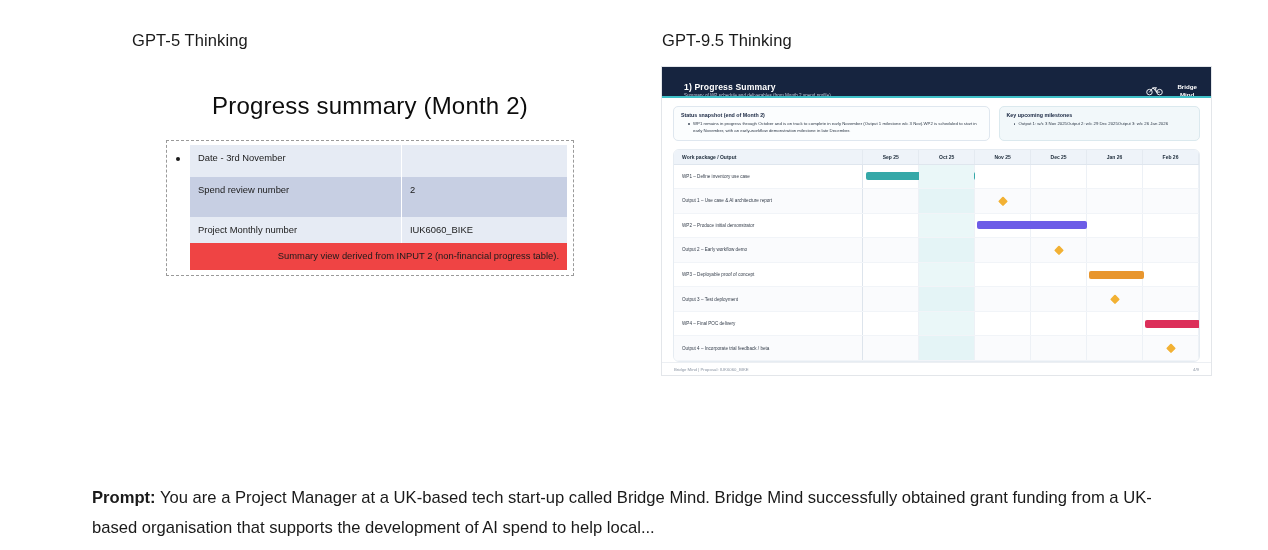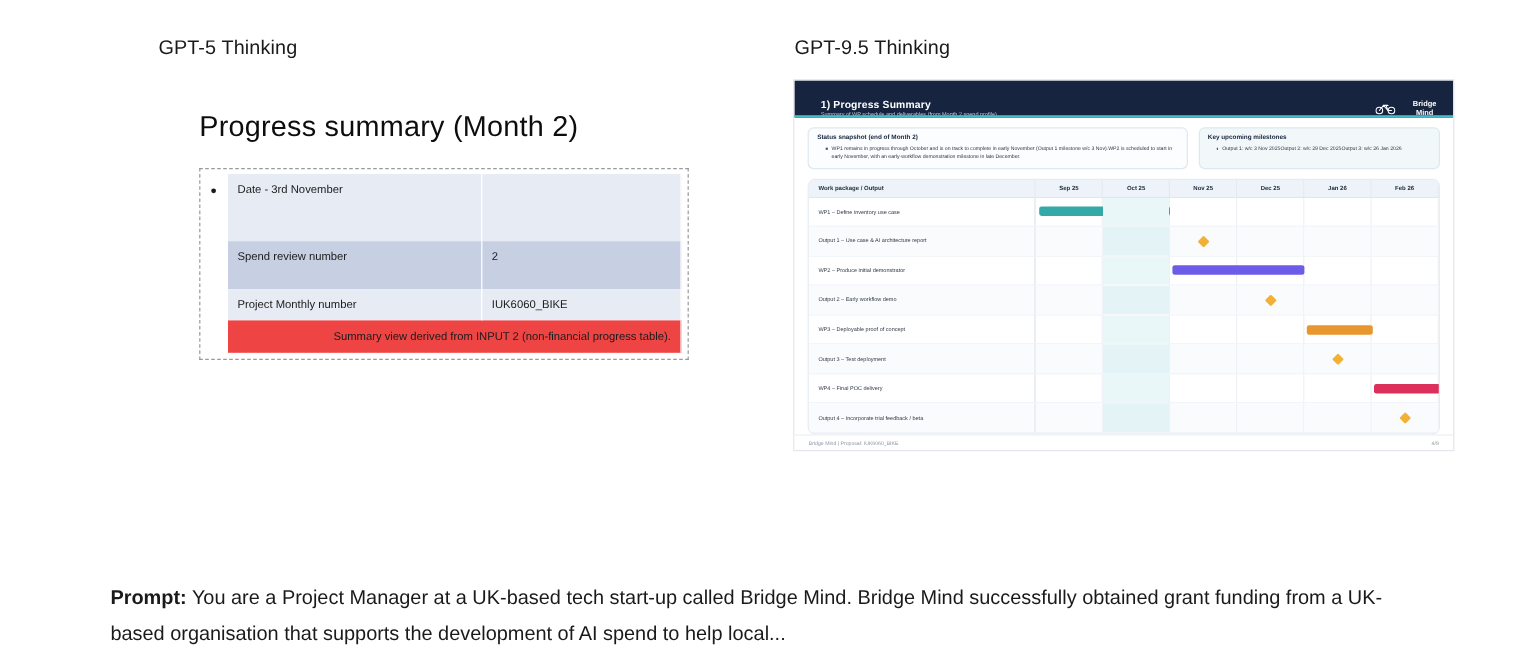--- a/index.html
+++ b/index.html
@@ -19,21 +19,21 @@
     font-weight: 400;
     color: #1a1a1a;
     letter-spacing: .1px;
   }
   #cap-left  { left: 92px;  top: 31px; margin-left: 40px; }
   #cap-right { left: 662px; top: 31px; }
 
   
   #left-panel { position: absolute; left: 166px; top: 92px; width: 408px; }
   .slide-title {
-    text-align: left;
+    text-align: center;
     font-size: 24px;
     font-weight: 400;
     color: #0d0d0d;
     margin-bottom: 20px;
     letter-spacing: .2px;
   }
   .dashed-box {
     border: 1px dashed #9a9a9a;
     padding: 4px 5px 5px 5px;
     background: #fff;
@@ -61,21 +61,21 @@
     font-weight: bold;
     font-size: 9.4px;
     line-height: 1.45;
     height: 42px;
   }
   table.ltab tr.band-a td { background: #c7cfe3; }
   table.ltab tr.band-b td { background: #e6ebf4; }
   td.c1 { width: 56%; }
   td.c2 { width: 44%; }
   .row-h1 td { height: 46px; }
-  .row-h2 td { height: 56px; }
+  .row-h2 td { height: 32px; }
   .row-h3 td { height: 40px; }
   .note-row td {
     background: #ef4444;
     border-right: none;
     padding-top: 2px;
     padding-bottom: 8px;
     text-align: right;
   }
 
   

